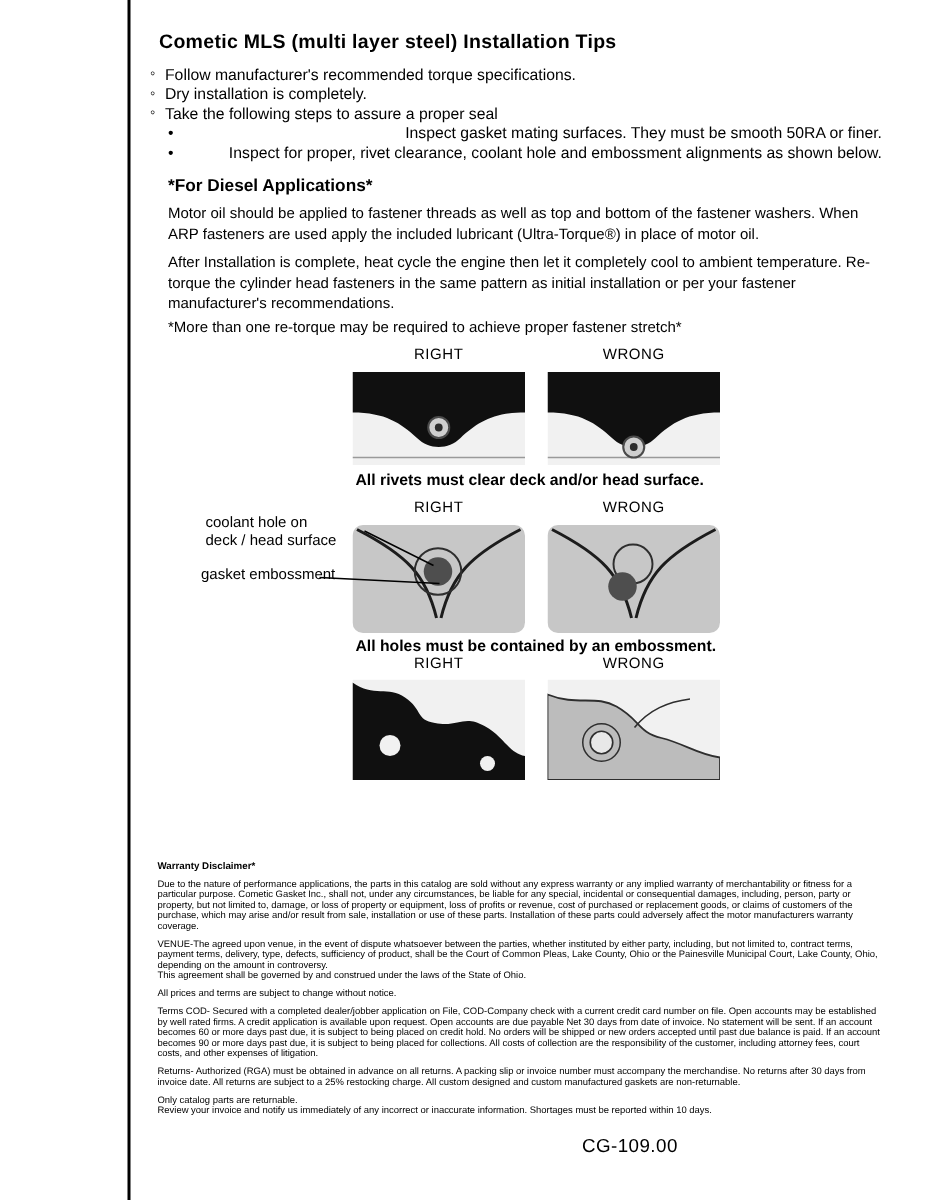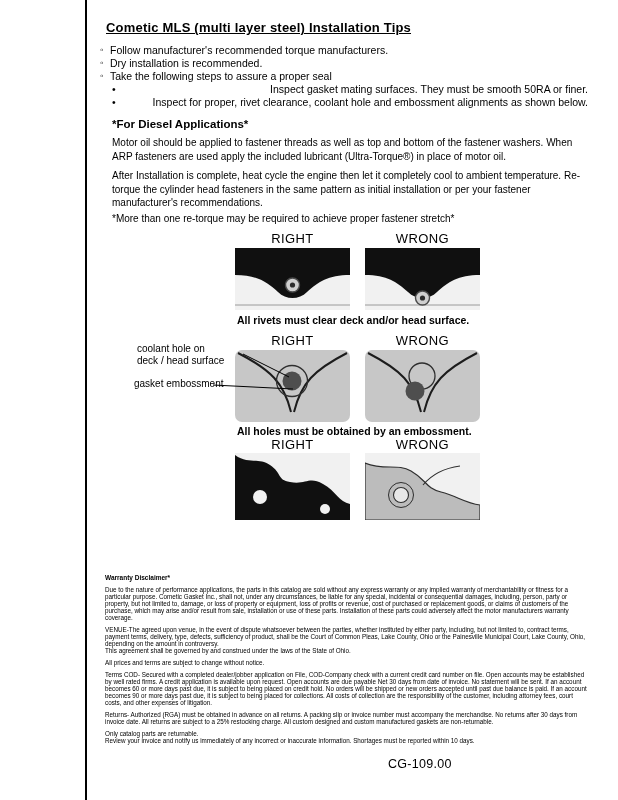--- a/index.html
+++ b/index.html
@@ -1,51 +1,51 @@
 <!DOCTYPE html>
 <html><head>
 <meta charset="utf-8">
 <style>
   * { margin:0; padding:0; box-sizing:border-box; }
   html,body { background:#e8e8e8; }
   body { font-family:"Liberation Sans", sans-serif; color:#000; }
   .page { position:relative; width:618px; height:800px; margin:0 auto; background:#ffffff; overflow:hidden; }
   .spine { position:absolute; left:85px; top:0; width:2px; height:800px; background:#000; }
-  .title { position:absolute; left:106px; top:20px; font-size:13px; font-weight:bold; text-decoration:underline; letter-spacing:0.2px; }
+  .title { position:absolute; left:106px; top:20px; font-size:13px; font-weight:bold; letter-spacing:0.2px; }
   .tips { position:absolute; left:100px; top:44px; width:488px; font-size:10.5px; line-height:13px; }
   .tip { position:relative; padding-left:10px; }
   .tip::before { content:"◦"; position:absolute; left:0; top:-1px; font-size:10px; }
   .subtips { margin-left:12px; }
   .subtip { position:relative; padding-left:10px;text-align:right; }
   .subtip::before { content:"•"; position:absolute; left:0; top:0; }
   .diesel-heading { position:absolute; left:112px; top:118px; font-size:11.5px; font-weight:bold; }
   .body-para { position:absolute; left:112px; width:476px; font-size:10px; line-height:13.5px; }
-  .col-header { position:absolute; width:115px; text-align:center; font-size:13px; letter-spacing:0.4px; }
+  .col-header { position:absolute; width:115px; text-align:center; font-size:10px; letter-spacing:0.4px; }
   .diagram { position:absolute; display:block; }
   .caption { position:absolute; font-size:10.5px; line-height:12.5px;font-weight:bold; }
   .ptr-label { position:absolute; font-size:10px; line-height:12px; }
   .overlay { position:absolute; }
   .legal { position:absolute; left:105px; top:574px; width:483px; font-size:6.3px; line-height:7px; }
   .legal h2 { font-size:6.5px; font-weight:bold; margin-bottom:5px; }
   .legal p { margin-bottom:5px; }
   .legal p.tight { margin-bottom:0; }
   .page-code { position:absolute; left:388px; top:757px; font-size:12.5px; letter-spacing:0.3px; }
 </style>
 </head>
 <body>
 
 <div class="page">
 
   <div class="spine"></div>
 
   <h1 class="title">Cometic MLS (multi layer steel) Installation Tips</h1>
 
   <div class="tips">
-    <div class="tip">Follow manufacturer's recommended torque manufacturers.</div>
-    <div class="tip">Dry installation is recommended.</div>
+    <div class="tip">Follow manufacturer's recommended torque specifications.</div>
+    <div class="tip">Dry installation is completely.</div>
     <div class="tip">Take the following steps to assure a proper seal</div>
     <div class="subtips">
       <div class="subtip">Inspect gasket mating surfaces.  They must be smooth 50RA or finer.</div>
       <div class="subtip">Inspect for proper, rivet clearance, coolant hole and embossment alignments as shown below.</div>
     </div>
   </div>
 
   <h2 class="diesel-heading">*For Diesel Applications*</h2>
   <p class="body-para" style="top:136px">Motor oil should be applied to fastener threads as well as top and bottom of the fastener washers. When ARP fasteners are used apply the included lubricant (Ultra-Torque®) in place of motor oil.</p>
   <p class="body-para" style="top:169px">After Installation is complete, heat cycle the engine then let it completely cool to ambient temperature. Re-torque the cylinder head fasteners in the same pattern as initial installation or per your fastener manufacturer's recommendations.</p>
@@ -89,21 +89,21 @@
     <path d="M112,3 C79,20 66,33 59,62" fill="none" stroke="#1c1c1c" stroke-width="2"></path>
     <circle cx="57" cy="26" r="13" fill="none" stroke="#2e2e2e" stroke-width="1.3"></circle>
     <circle cx="50" cy="41" r="9.5" fill="#4e4e4e"></circle>
   </svg>
 
   <svg class="overlay" style="left:205px; top:344px" width="120" height="55" viewBox="0 0 120 55">
     <line x1="38" y1="10" x2="84" y2="33" stroke="#000" stroke-width="1"></line>
     <line x1="8" y1="41" x2="88" y2="45" stroke="#000" stroke-width="1"></line>
   </svg>
 
-  <div class="caption" style="left:237px; top:425px">All holes must be obtained by an embossment.</div>
+  <div class="caption" style="left:237px; top:425px">All holes must be contained by an embossment.</div>
 
   <div class="col-header" style="left:235px; top:437px">RIGHT</div>
   <div class="col-header" style="left:365px; top:437px">WRONG</div>
 
   <svg class="diagram" style="left:235px; top:453px" width="115" height="67" viewBox="0 0 115 67">
     <rect width="115" height="67" fill="#f1f1f1"></rect>
     <path d="M0,2 C14,12 24,4 35,12 C47,20 42,27 55,29 C71,32 74,23 88,31 C101,38 104,49 115,51 L115,67 L0,67 Z" fill="#101010"></path>
     <circle cx="25" cy="44" r="7" fill="#f1f1f1"></circle>
     <circle cx="90" cy="56" r="5" fill="#f1f1f1"></circle>
   </svg>

